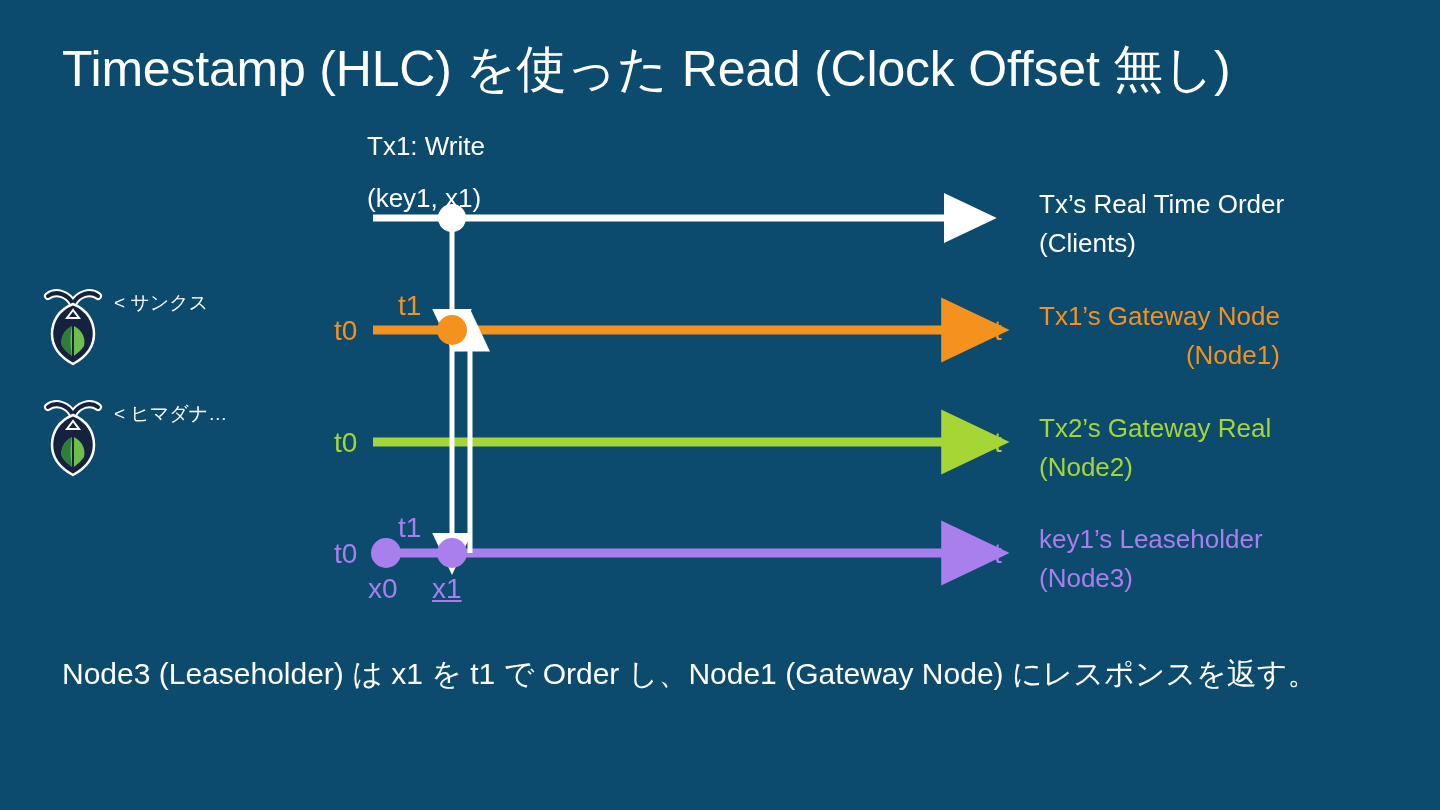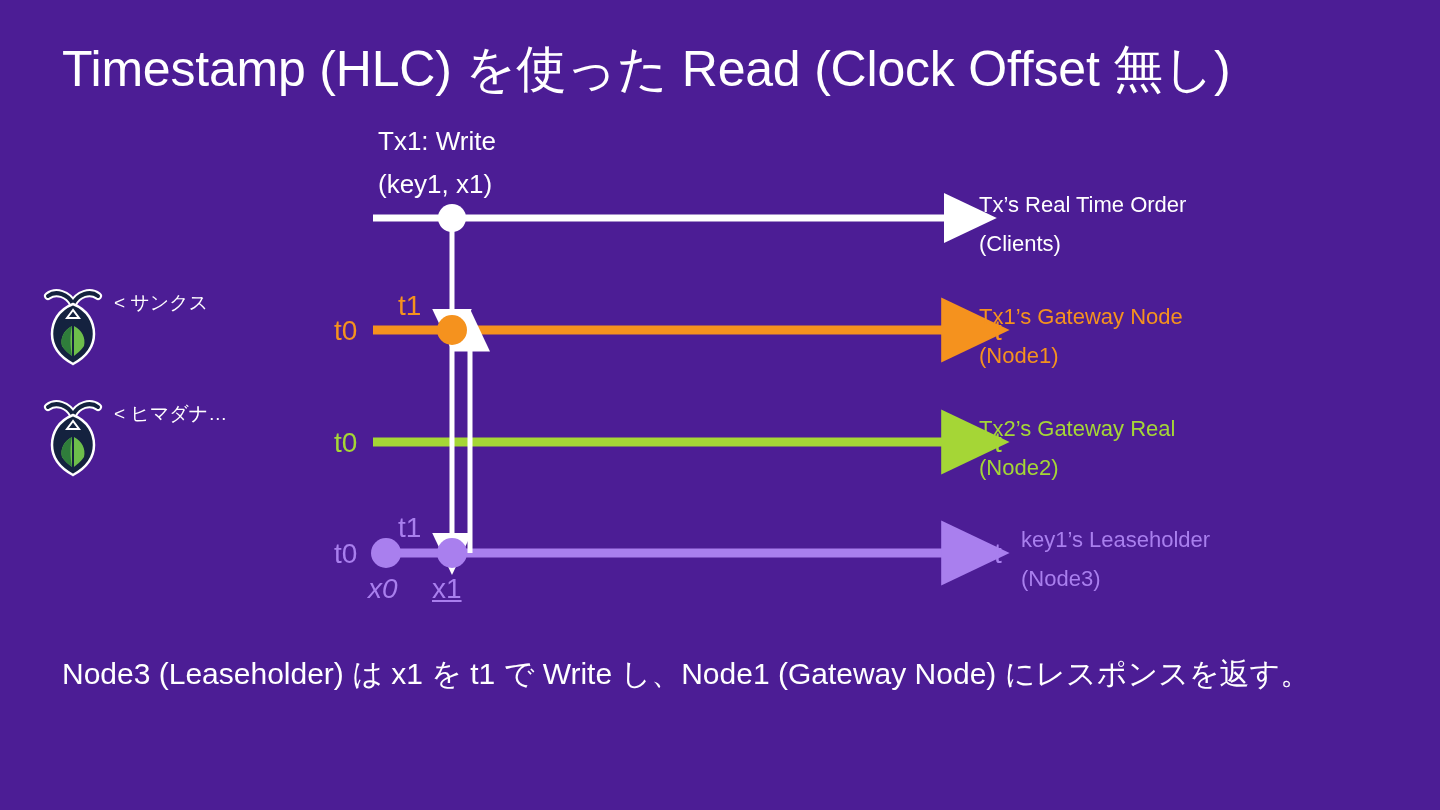--- a/index.html
+++ b/index.html
@@ -13,53 +13,53 @@
     position: relative;
     overflow: hidden;
     font-family: "Liberation Sans", "DejaVu Sans", sans-serif;
     color: #ffffff;
   }
   #slide {
     position: absolute;
     left: 0; top: 0;
     width: 1440px;
     height: 810px;
-    background: #4c1d95;
+    background: #0c4a6e;
   }
   .title {
     position: absolute;
     left: 62px;
     top: 38px;
     font-size: 50px;
     line-height: 62px;
     color: #ffffff;
     white-space: nowrap;
     letter-spacing: -0.2px;
   }
   .tx1-note {
     position: absolute;
-    left: 378px;
+    left: 367px;
     top: 120px;
     font-size: 26px;
-    line-height: 43px;
+    line-height: 52px;
     color: #ffffff;
     white-space: pre-line;
   }
   
   .lane-label {
     position: absolute;
-    left: 979px;
-    font-size: 22px;
+    left: 1039px;
+    font-size: 26px;
     line-height: 39px;
     white-space: pre-line;
   }
   .lane-label.clients { top: 185px; color: #ffffff; }
-  .lane-label.node1   { top: 297px; color: #F5921E; }
+  .lane-label.node1   { top: 297px; color: #F5921E; text-align: right; }
   .lane-label.node2   { top: 409px; color: #A5D636; }
-  .lane-label.node3   { top: 520px; color: #A97FEE; margin-left: 42px; }
+  .lane-label.node3   { top: 520px; color: #A97FEE; }
 
   
   .logo-row {
     position: absolute;
     left: 38px;
     display: flex;
     align-items: flex-start;
   }
   .logo-row.r1 { top: 288px; }
   .logo-row.r2 { top: 399px; }
@@ -95,21 +95,21 @@
   .axis-t.o { left: 994px; top: 316px; color: #F5921E; }
   .axis-t.g { left: 994px; top: 428px; color: #A5D636; }
   .axis-t.p { left: 994px; top: 539px; color: #A97FEE; }
 
   .vlabel {
     position: absolute;
     font-size: 28px;
     line-height: 30px;
     color: #A97FEE;
   }
-  .x0 { left: 368px; top: 574px; font-style: italic; }
+  .x0 { left: 368px; top: 574px; }
   .x1 { left: 432px; top: 574px; text-decoration: underline; }
 
   .caption {
     position: absolute;
     left: 62px;
     top: 650px;
     width: 1330px;
     font-size: 30px;
     line-height: 48px;
     color: #ffffff;
@@ -218,15 +218,15 @@
         <path d="M35,22 L29,30 L41,30 Z" fill="none" stroke="#FFFFFF" stroke-width="2"></path>
         <path d="M34,38 C26,42 22,50 24,58 C28,64 32,66 34,68 Z" fill="#6DBF4B"></path>
         <path d="M36,38 C44,42 48,50 46,58 C42,64 38,66 36,68 Z" fill="#6DBF4B"></path>
         <path d="M34,38 C32,46 32,58 34,68 C32,66 28,64 24,58 C22,50 26,42 34,38 Z" fill="#2F7D3B"></path>
       </svg>
     </span>
     <span class="logo-caption">&lt; サンクス</span>
   </div>
 
 
-  <div class="caption">Node3 (Leaseholder) は x1 を t1 で Write し、Node1 (Gateway Node) にレスポンスを返す。</div>
+  <div class="caption">Node3 (Leaseholder) は x1 を t1 で Order し、Node1 (Gateway Node) にレスポンスを返す。</div>
 
 </div>
 
 </body></html>

